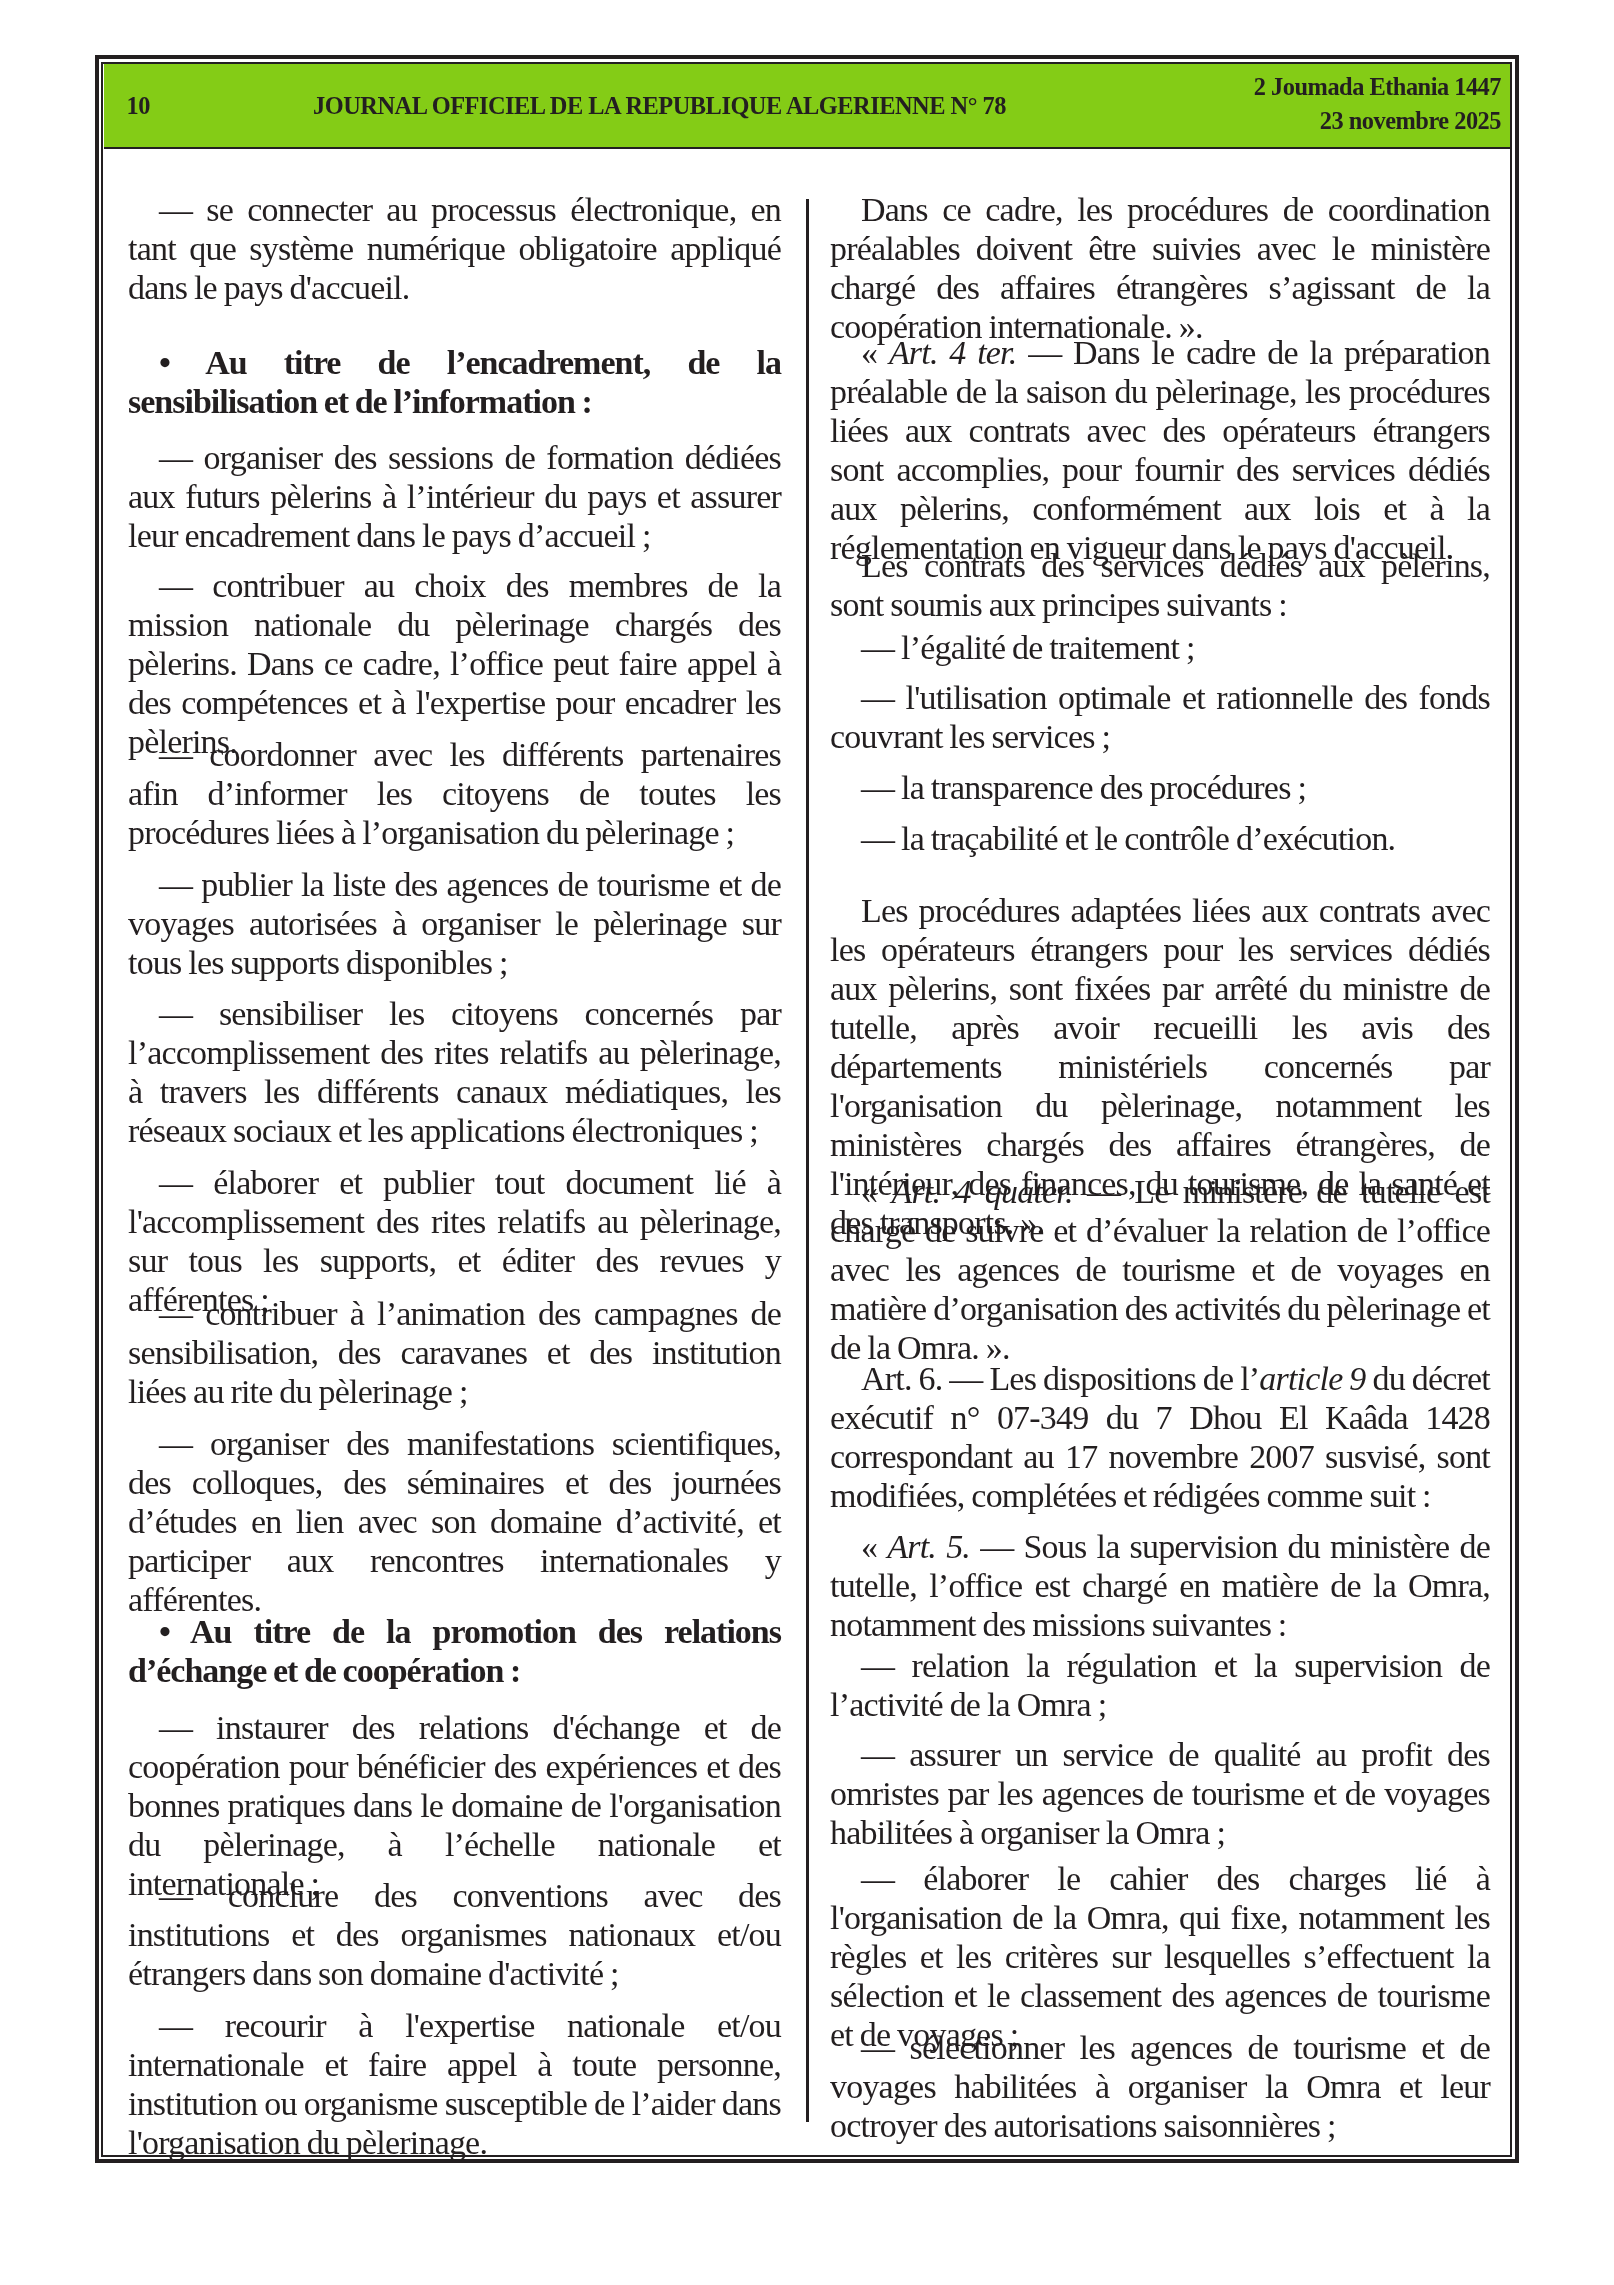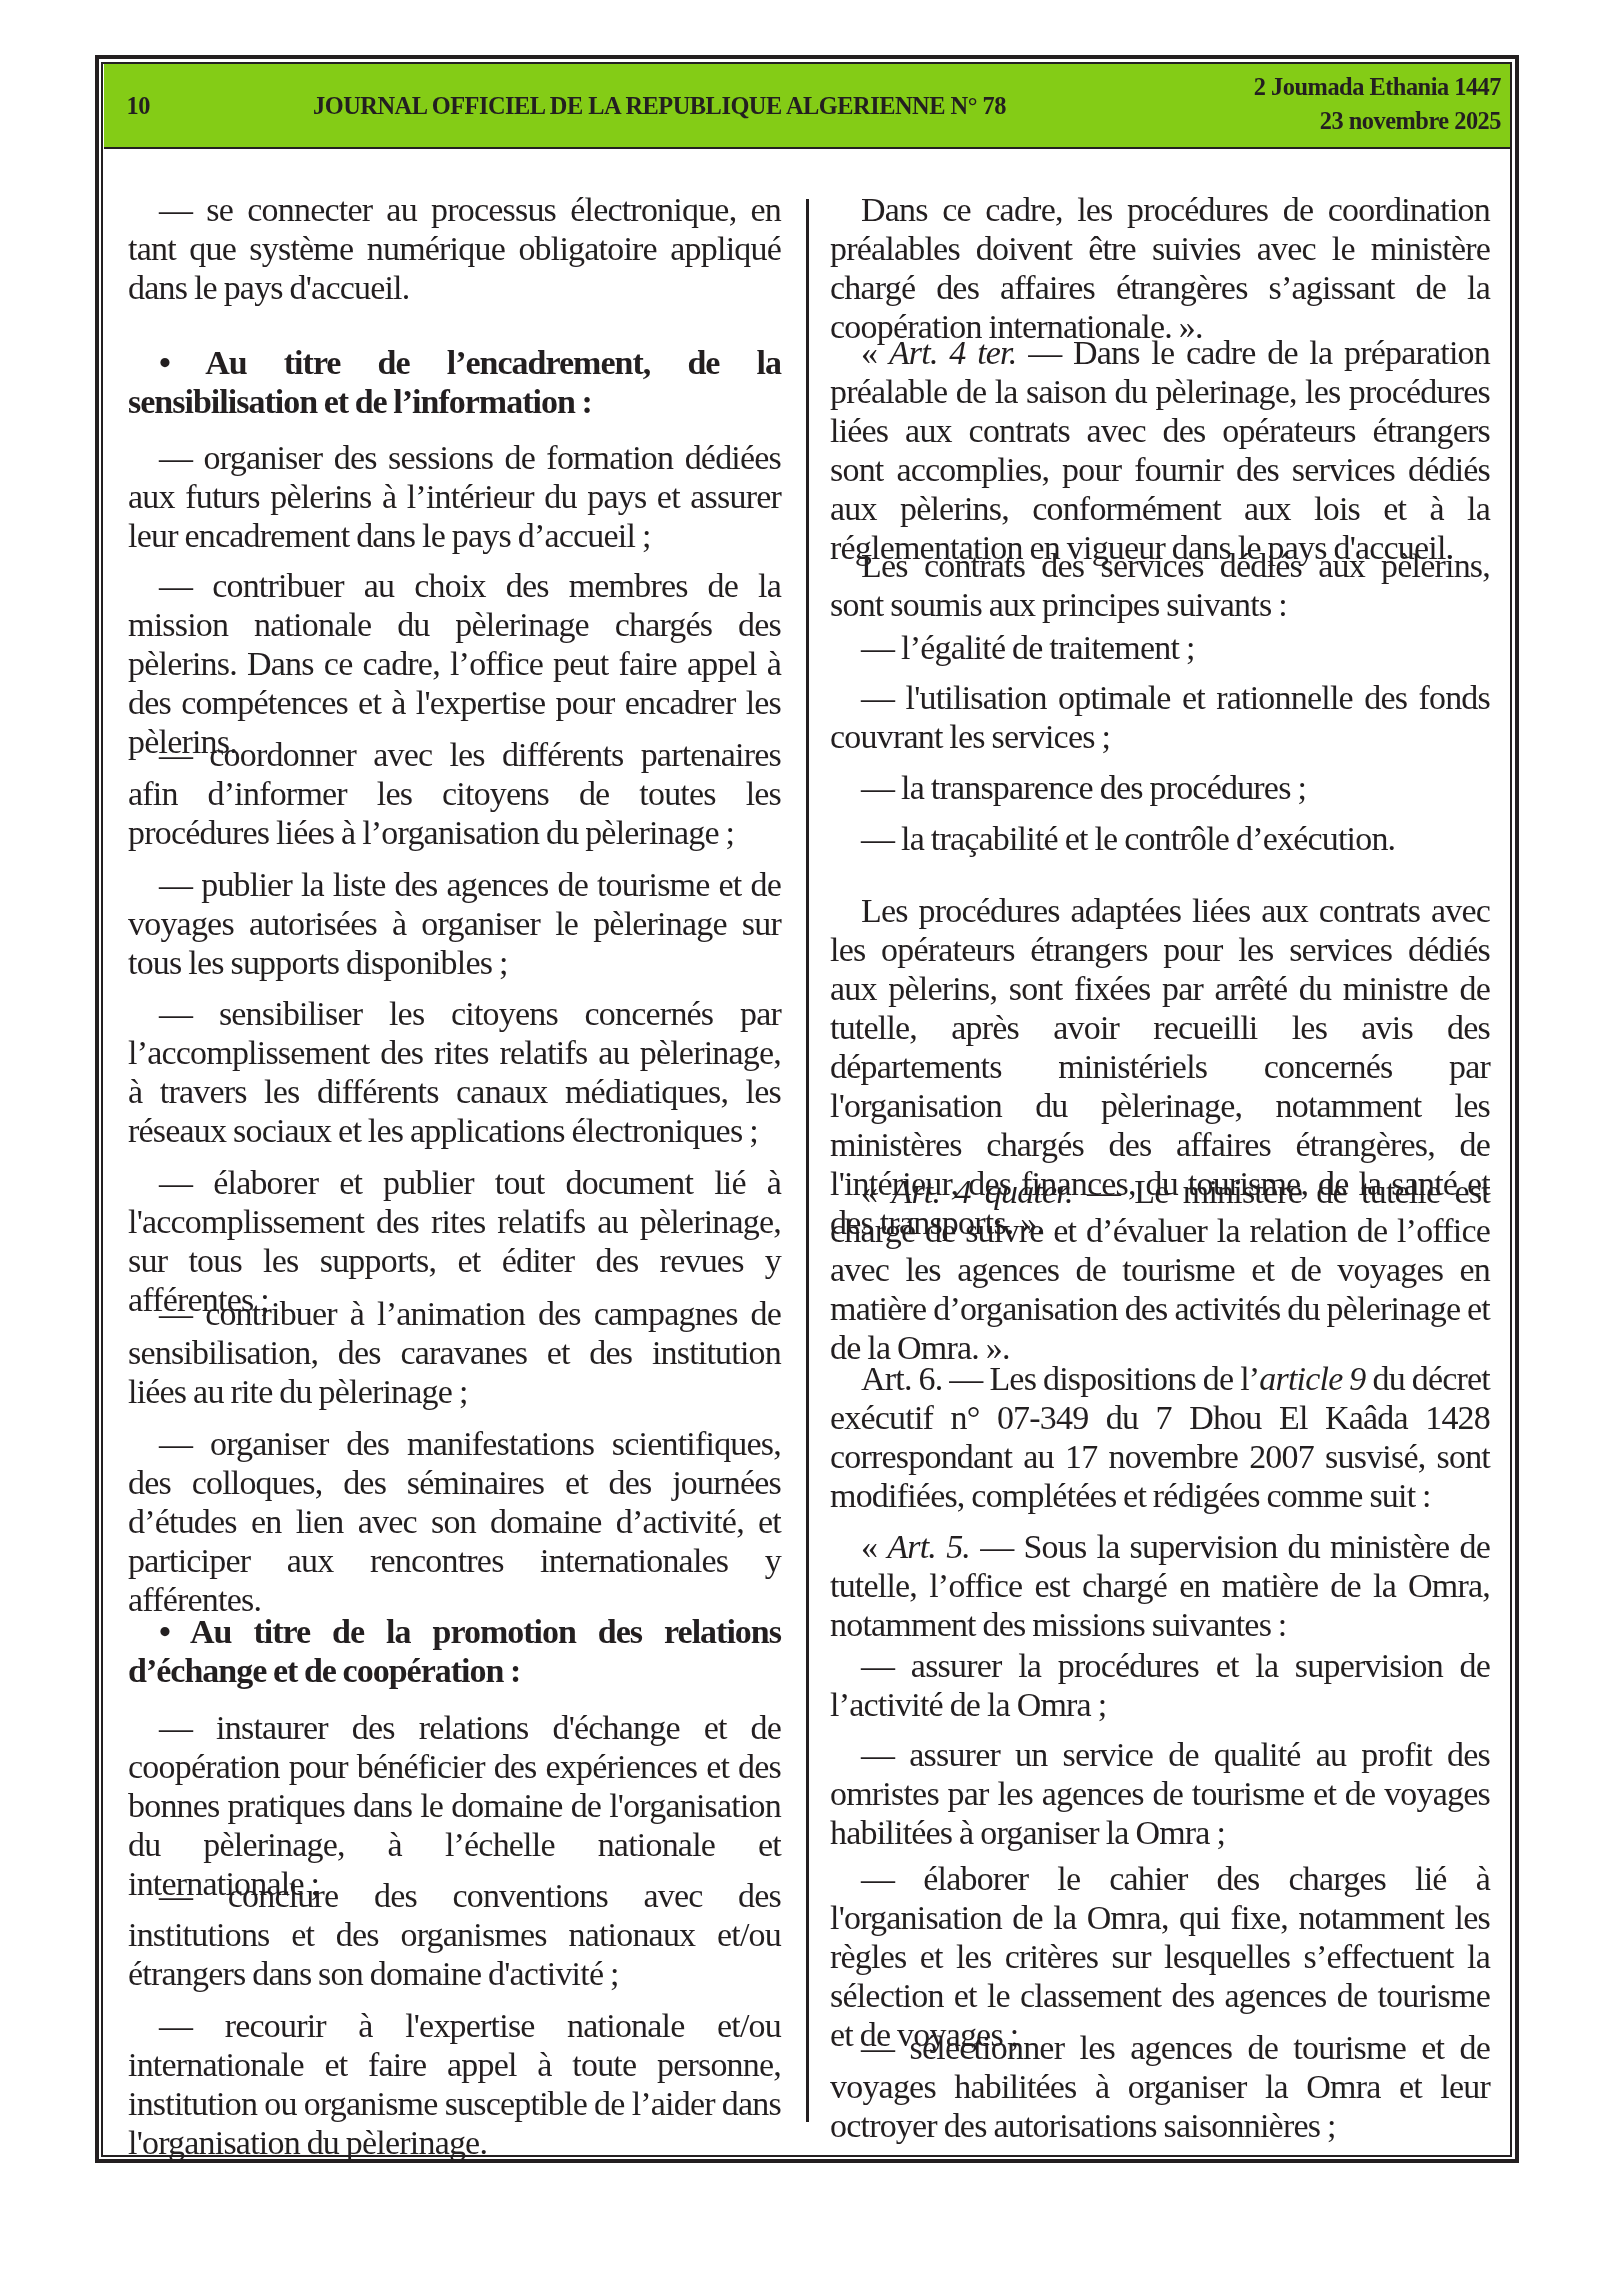--- a/index.html
+++ b/index.html
@@ -69,18 +69,18 @@
   <p class="para" style="top:333px"><span>« </span><span class="it">Art. 4 ter.</span><span> — Dans le cadre de la préparation préalable de la saison du pèlerinage, les procédures liées aux contrats avec des opérateurs étrangers sont accomplies, pour fournir des services dédiés aux pèlerins, conformément aux lois et à la réglementation en vigueur dans le pays d'accueil.</span></p>
   <p class="para" style="top:546px">Les contrats des services dédiés aux pèlerins, sont soumis aux principes suivants :</p>
   <p class="para" style="top:628px">— l’égalité de traitement ;</p>
   <p class="para" style="top:678px">— l'utilisation optimale et rationnelle des fonds couvrant les services ;</p>
   <p class="para" style="top:768px">— la transparence des procédures ;</p>
   <p class="para" style="top:819px">— la traçabilité et le contrôle d’exécution.</p>
   <p class="para" style="top:891px">Les procédures adaptées liées aux contrats avec les opérateurs étrangers pour les services dédiés aux pèlerins, sont fixées par arrêté du ministre de tutelle, après avoir recueilli les avis des départements ministériels concernés par l'organisation du pèlerinage, notamment les ministères chargés des affaires étrangères, de l'intérieur,  des finances, du tourisme, de la santé et des transports. ».</p>
   <p class="para" style="top:1172px"><span>« </span><span class="it">Art. 4 quater.</span><span> — Le ministère de tutelle est chargé de suivre et d’évaluer la relation de l’office avec les agences de tourisme et de voyages en matière d’organisation des activités du pèlerinage et de la Omra. ».</span></p>
   <p class="para" style="top:1359px"><span>Art. 6. — Les dispositions de l’</span><span class="it">article 9</span><span> du décret exécutif n° 07-349 du 7 Dhou El Kaâda 1428 correspondant au 17 novembre 2007 susvisé, sont modifiées, complétées et rédigées comme suit :</span></p>
   <p class="para" style="top:1527px"><span>« </span><span class="it">Art. 5.</span><span> — Sous la supervision du ministère de tutelle, l’office est chargé en matière de la Omra, notamment des missions suivantes :</span></p>
-  <p class="para" style="top:1646px">— assurer la procédures et la supervision de l’activité de la Omra ;</p>
+  <p class="para" style="top:1646px">— relation la régulation et la supervision de l’activité de la Omra ;</p>
   <p class="para" style="top:1735px">— assurer un service de qualité au profit des omristes par les agences de tourisme et de voyages habilitées à organiser la Omra ;</p>
   <p class="para" style="top:1859px">— élaborer le cahier des charges lié à l'organisation de la Omra, qui fixe, notamment les règles et les critères sur lesquelles s’effectuent la sélection et le classement des agences de tourisme et de voyages ;</p>
   <p class="para" style="top:2028px">— sélectionner les agences de tourisme et de voyages habilitées à organiser la Omra et leur octroyer des autorisations saisonnières ;</p>
 </div>
 
 
 </body></html>

